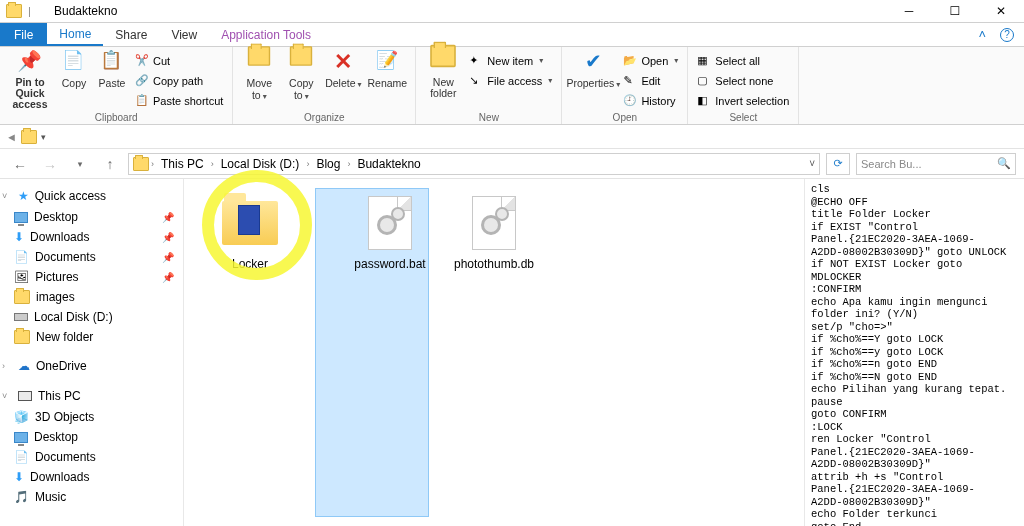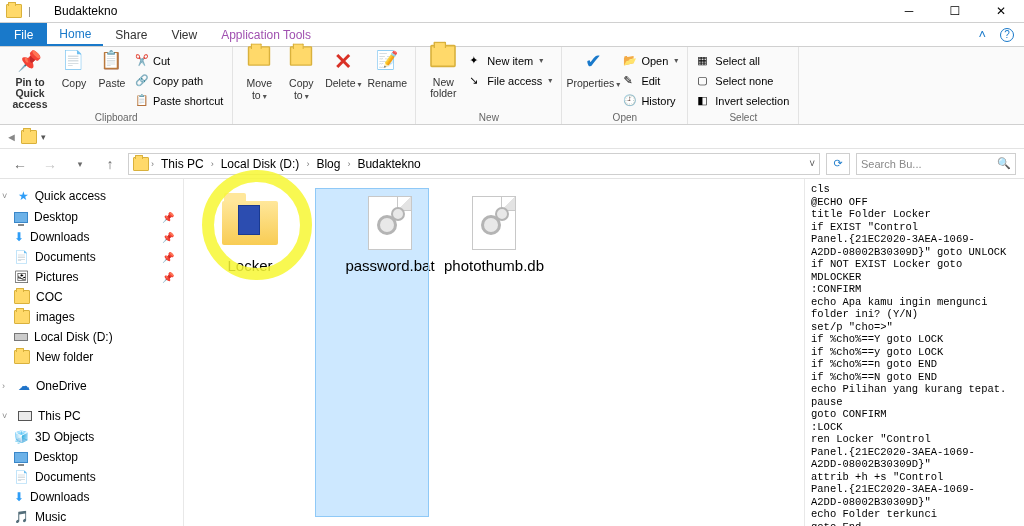--- a/index.html
+++ b/index.html
@@ -59,21 +59,21 @@
   .fileitem.sel { background:#cde8ff; outline:1px solid #8fc9f7;padding-left:36px;}
   .ficon { width:60px; height:56px; position:relative; display:flex; align-items:center; justify-content:center;}
   .folder-big { width:56px; height:44px; background:linear-gradient(#ffe79a,#f8cc54); border-radius:2px; position:relative;}
   .folder-big:before{content:'';position:absolute;top:-8px;left:2px;width:22px;height:8px;background:#ffe79a;border-radius:2px 2px 0 0;}
   .folder-big .paper{position:absolute;top:4px;left:16px;width:22px;height:30px;background:#2c4db0;border:1px solid #1a3a90;}
   .doc-sheet{width:44px;height:54px;background:#fff;border:1px solid #c8c8c8;position:relative;}
   .doc-sheet .fold{position:absolute;top:0;right:0;width:14px;height:14px;background:linear-gradient(135deg,#fff 49%,#e3e3e3 50%);border-left:1px solid #c8c8c8;border-bottom:1px solid #c8c8c8;}
   .gearwrap{position:absolute;left:8px;top:18px;}
   .gear{width:20px;height:20px;border:3px solid #b4b4b4;border-radius:50%;background:#e8e8e8;}
   .gear.small{width:14px;height:14px;border-width:2px;position:absolute;left:14px;top:-8px;}
-  .flabel { font-size:15px;}
+  .flabel { font-size:12px;}
 
   .highlight-ring{position:absolute;width:110px;height:110px;border:12px solid #f7f733;border-radius:50%;left:202px;top:170px;opacity:.85;pointer-events:none;}
 
   .preview { width:220px; border-left:1px solid #e8e8e8; padding:4px 6px; font-family:"Courier New",monospace; font-size:10.5px; line-height:12.5px; white-space:pre; overflow:hidden; color:#000;}
 
   
   .i-star{color:#2e9df7;}
   .i-desktop{width:14px;height:11px;border:1px solid #3a87c9;background:#6db2e8;position:relative;display:inline-block;}
   .i-desktop:after{content:'';position:absolute;left:3px;top:11px;width:6px;height:2px;background:#888;}
   .i-dl{color:#2e9df7;}
@@ -156,20 +156,21 @@
         </div>
       <div class="big" style="width:40px;">
           <span class="ico" style="color:#d93025;font-size:22px;font-weight:bold;">✕</span>
           <span><span>Delete</span><span class="dd">▾</span></span>
         </div>
       <div class="big" style="width:44px;">
           <span class="ico" style="font-size:18px;">📝</span>
           <span>Rename</span>
         </div>
     </div>
+    <div class="group-label">Organize</div>
   </div>
 
   <div class="group">
     <div class="grow">
       <div class="big" style="width:42px;">
           <span class="ico"><span class="folder-mini" style="transform:scale(1.6);"></span></span>
           <span style="line-height:11px;">New folder</span>
         </div>
       <div class="smallcol">
         <div class="small">
@@ -284,24 +285,20 @@
       </div>
     <div class="navitem">
         <span>📄</span>
         <span>Documents</span>
         <span class="pin">📌</span>
       </div>
     <div class="navitem">
         <span>🖼</span>
         <span>Pictures</span>
         <span class="pin">📌</span>
-      </div>
-    <div class="navitem">
-        <span class="folder-mini"></span>
-        <span>COC</span>
       </div>
     <div class="navitem">
         <span class="folder-mini"></span>
         <span>images</span>
       </div>
     <div class="navitem">
         <span class="i-drive"></span>
         <span>Local Disk (D:)</span>
       </div>
     <div class="navitem">

